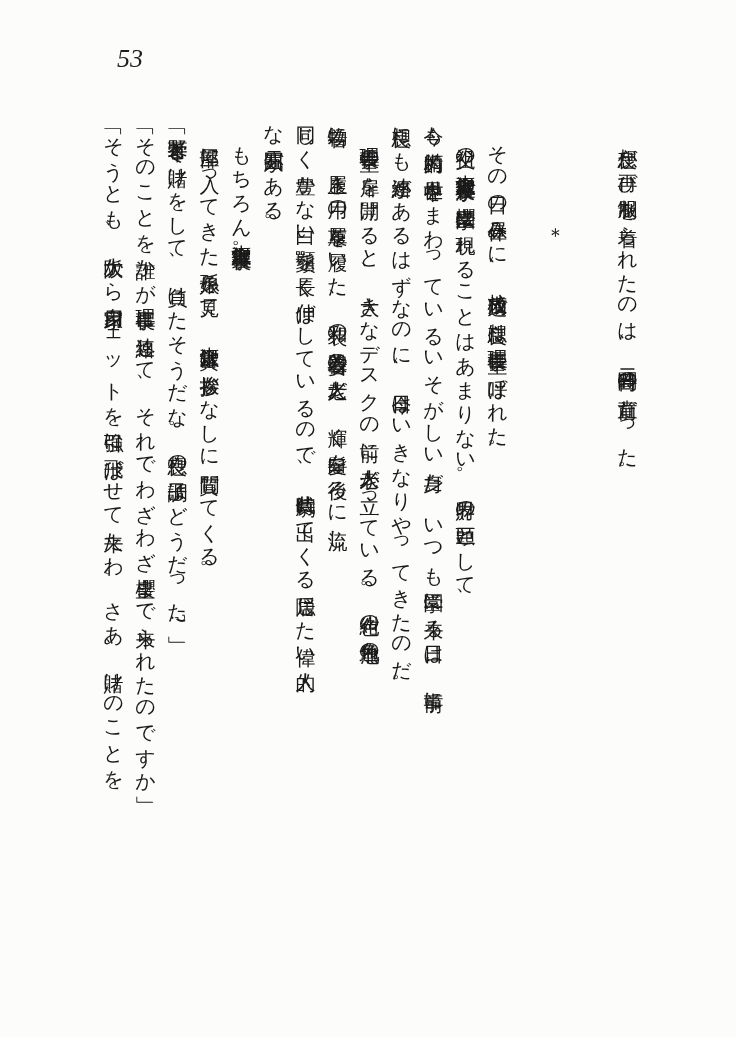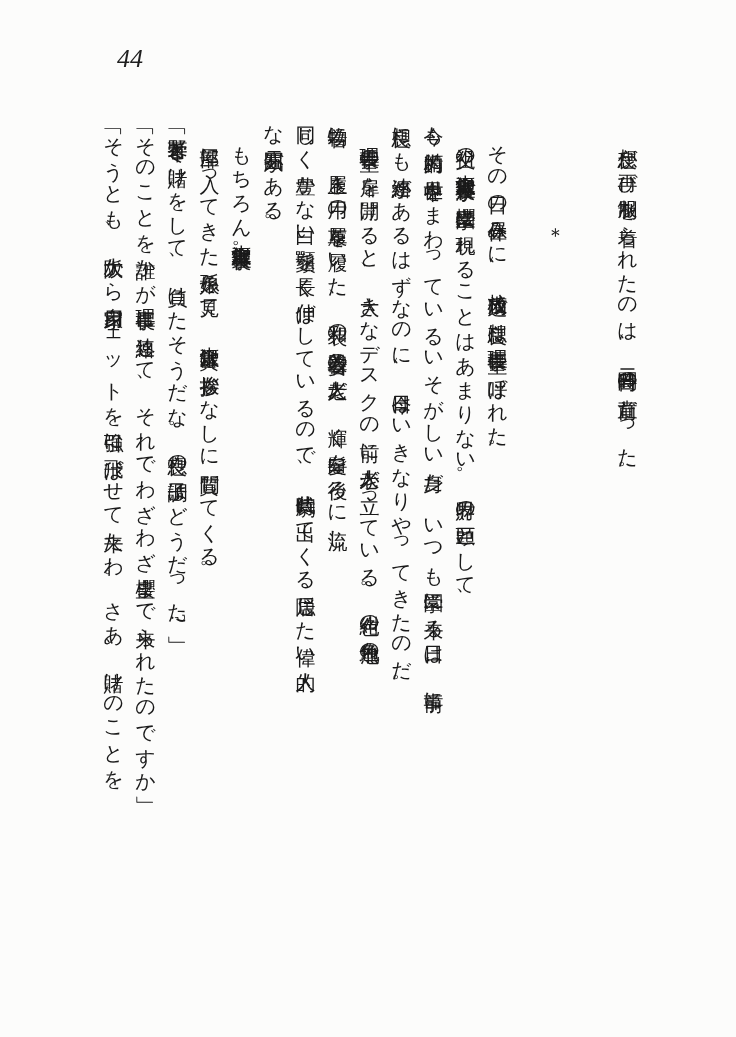--- a/index.html
+++ b/index.html
@@ -54,21 +54,21 @@
     margin-left: 26px;
     padding-top: 103px;
     letter-spacing: 0;
   }
 </style>
 </head>
 <body>
 
 <div class="page">
 
-  <div class="page-number">44</div>
+  <div class="page-number">53</div>
 
   <div class="text-block">
     <p class="line indent">想良が再び制服を着られたのは、二時間目の直前だった。</p>
     <p class="line separator">＊</p>
     <p class="line indent">その日の昼休みに、校内放送で想良は理事長室に呼ばれた。</p>
     <p class="line indent">祖父の森沢銀賀理事長が櫻皇学園に現れることはあまりない。財界の巨頭として、</p>
     <p class="line">今も精力的に世界中をまわっているいそがしい身だ。いつも学園に来る日は、事前に</p>
     <p class="line">想良にも連絡があるはずなのに、今日はいきなりやってきたのだ。</p>
     <p class="line indent">理事長室の扉を開けると、大きなデスクの前に老人が立っている。紺色の色無地の</p>
     <p class="line">着物に、上履き用の草履を履いた、和装の普段着姿の老人だ。輝く白髪を後ろに流し、</p>

